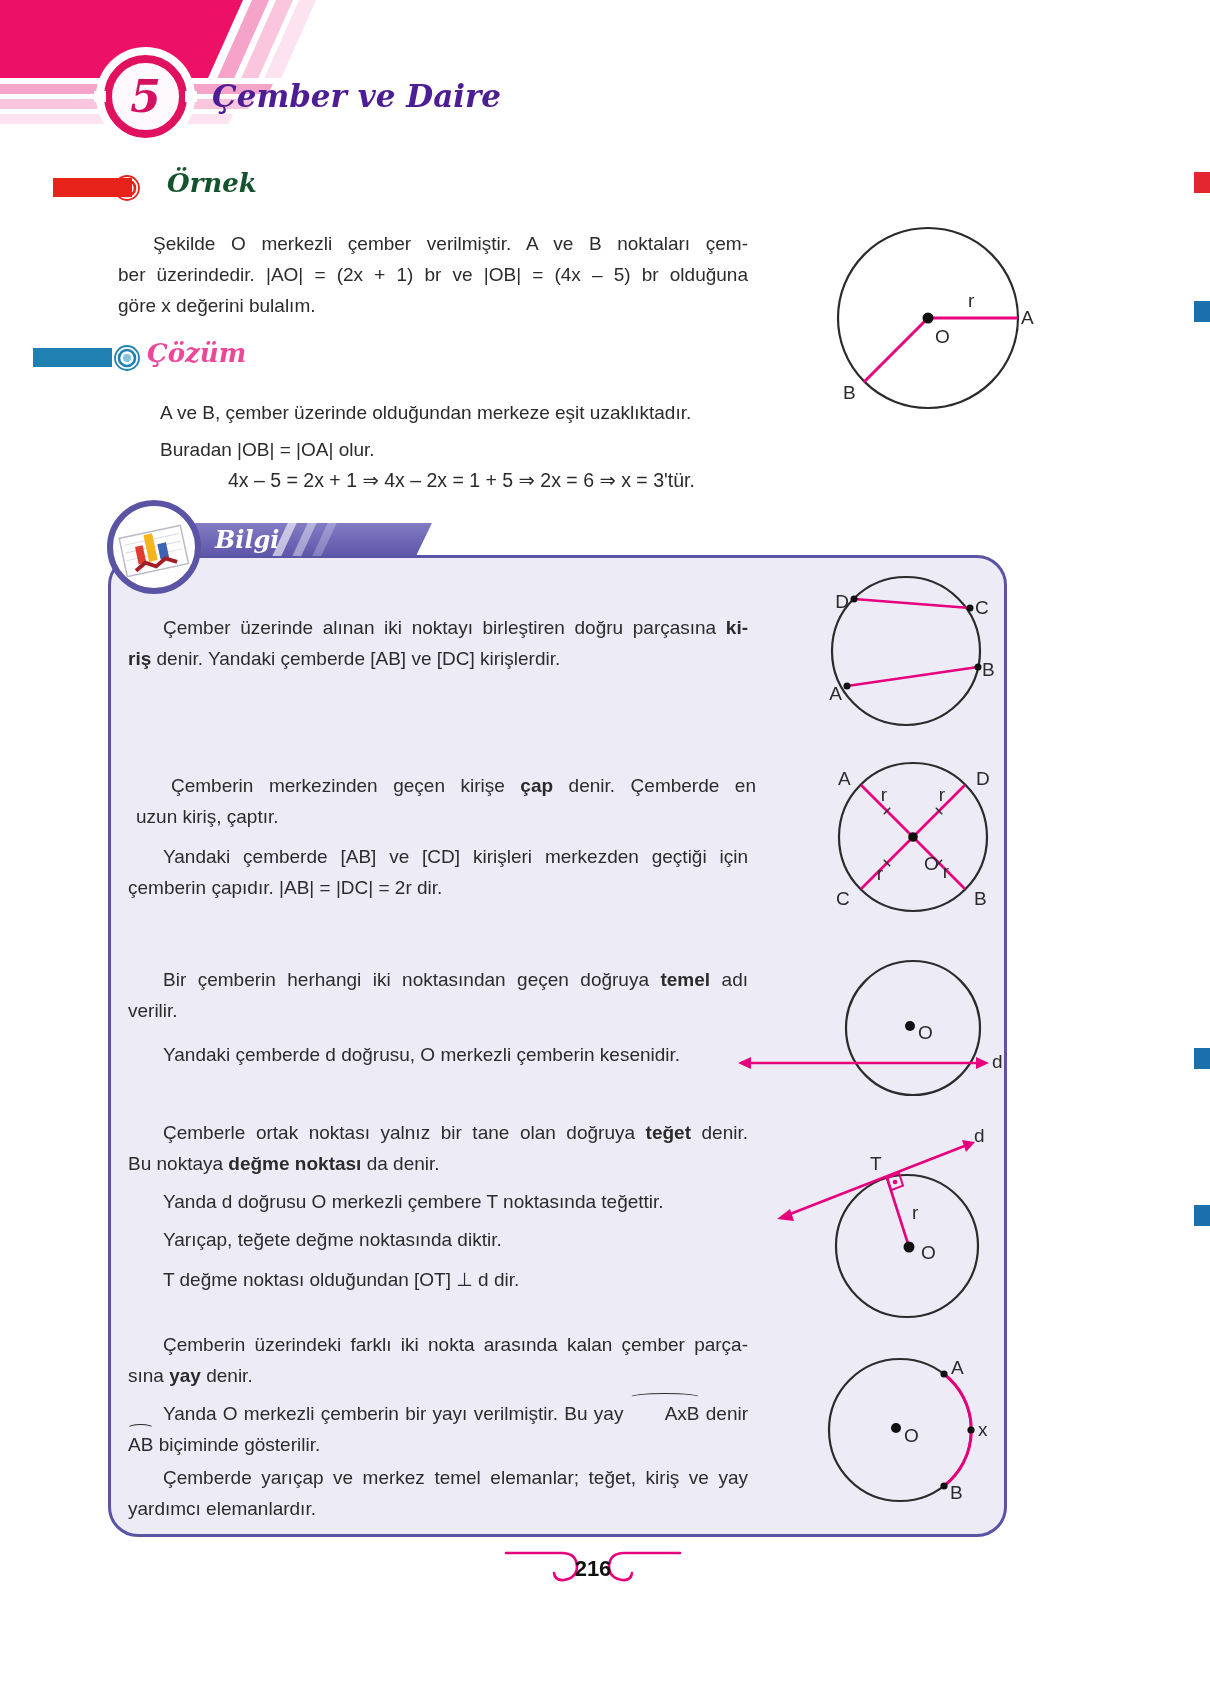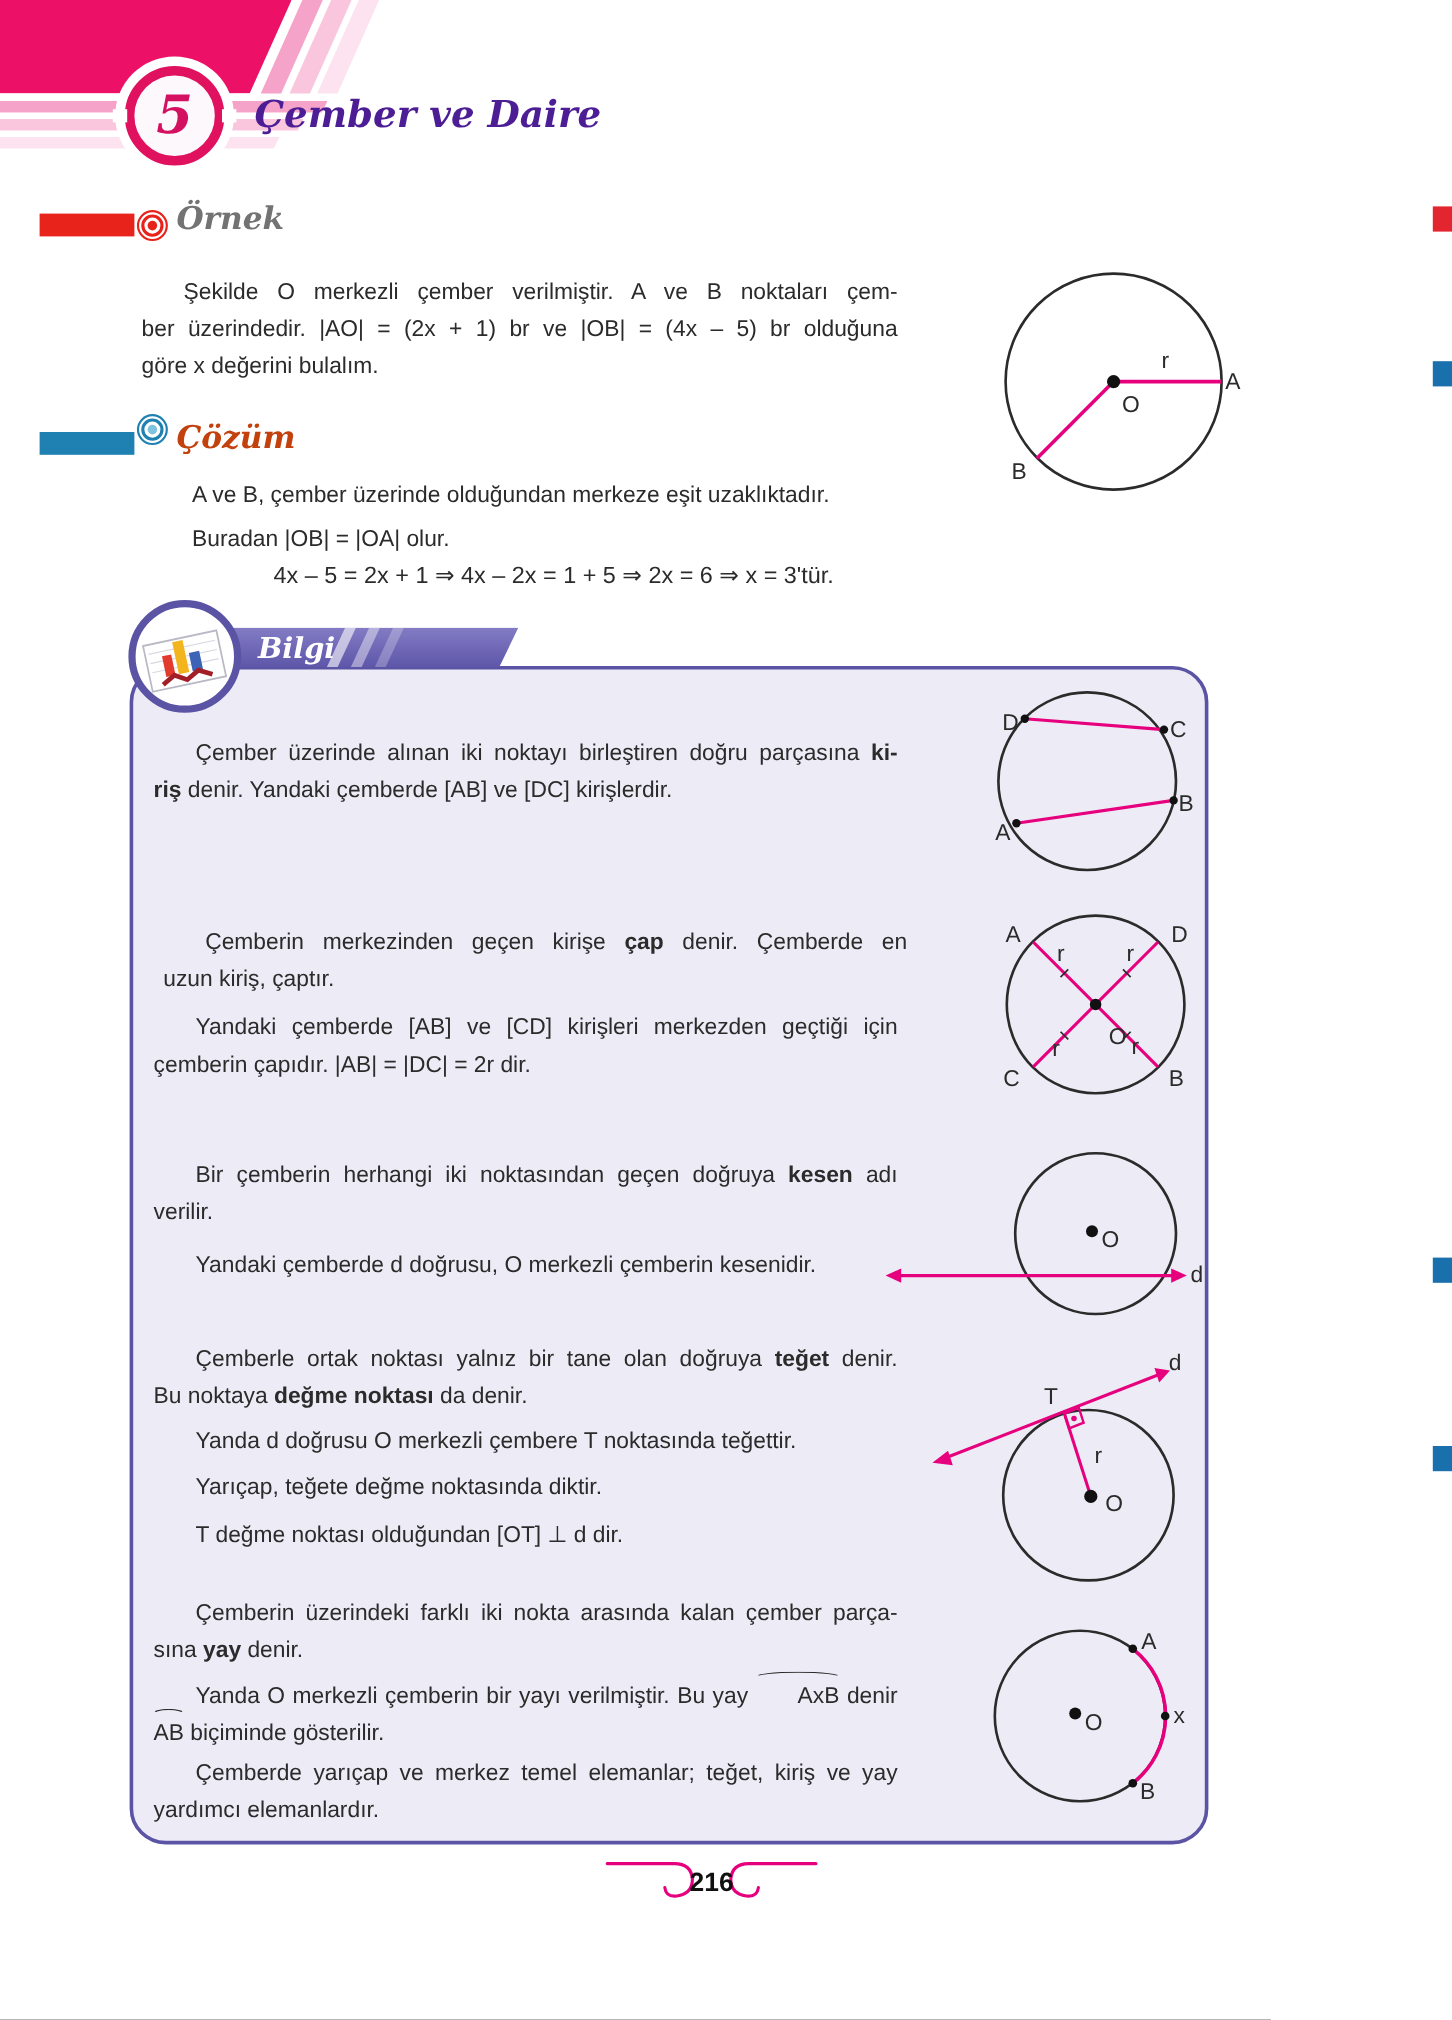--- a/index.html
+++ b/index.html
@@ -23,22 +23,22 @@
   .badge-notch{position:absolute;top:44px;width:12px;height:11px;background:#ffffff;}
   .bn-l{left:-2px;} .bn-r{right:-2px;}
   .script{font-family:"DejaVu Serif",serif;font-style:italic;font-weight:bold;}
   .badge-num{font-size:44px;color:#d31160;line-height:1;}
   .hdr-title{position:absolute;left:212px;top:78px;font-size:31px;color:#4c1d95;}
 
   
   .sec-bar{position:absolute;left:33px;width:79px;height:19px;}
   .sec-icon{position:absolute;left:112px;width:30px;height:30px;}
   .sec-text{position:absolute;left:147px;font-size:26px;}
-  .red{background:#e8231c;color:#737373;}
-  .blue{background:#1f81b2;color:#c2410c;margin-top:12px;}
+  .red{background:#e8231c;color:#14532d;margin-left:20px;}
+  .blue{background:#1f81b2;color:#ec4899;}
   .sec-text.red,.sec-text.blue{background:none;}
 
   
   .para{position:absolute;font-size:19px;line-height:31px;}
   .tline{text-align:justify;}
   .para .tline:not(:last-child){text-align-last:justify;}
   .para .tline:first-child{text-indent:35px;}
   .b{font-weight:bold;}
   .overarc{position:relative;display:inline-block;}
   .overarc::before{content:"";position:absolute;left:-1px;right:-1px;top:-5px;height:7px;
@@ -156,21 +156,21 @@
     </div>
   <div class="para" style="left:136px;top:770px;width:620px;">
       <div class="tline"><span>Çemberin merkezinden geçen kirişe </span><span class="b">çap</span><span> denir. Çemberde en</span></div>
       <div class="tline"><span>uzun kiriş, çaptır.</span></div>
     </div>
   <div class="para" style="left:128px;top:841px;width:620px;">
       <div class="tline"><span>Yandaki çemberde [AB] ve [CD] kirişleri merkezden geçtiği için</span></div>
       <div class="tline"><span>çemberin çapıdır. |AB| = |DC| = 2r dir.</span></div>
     </div>
   <div class="para" style="left:128px;top:964px;width:620px;">
-      <div class="tline"><span>Bir çemberin herhangi iki noktasından geçen doğruya </span><span class="b">kesen</span><span> adı</span></div>
+      <div class="tline"><span>Bir çemberin herhangi iki noktasından geçen doğruya </span><span class="b">temel</span><span> adı</span></div>
       <div class="tline"><span>verilir.</span></div>
     </div>
   <div class="para" style="left:128px;top:1039px;width:620px;">
       <div class="tline"><span>Yandaki çemberde d doğrusu, O merkezli çemberin kesenidir.</span></div>
     </div>
   <div class="para" style="left:128px;top:1117px;width:620px;">
       <div class="tline"><span>Çemberle ortak noktası yalnız bir tane olan doğruya </span><span class="b">teğet</span><span> denir.</span></div>
       <div class="tline"><span>Bu noktaya </span><span class="b">değme noktası</span><span> da denir.</span></div>
     </div>
   <div class="para" style="left:128px;top:1186px;width:620px;">

